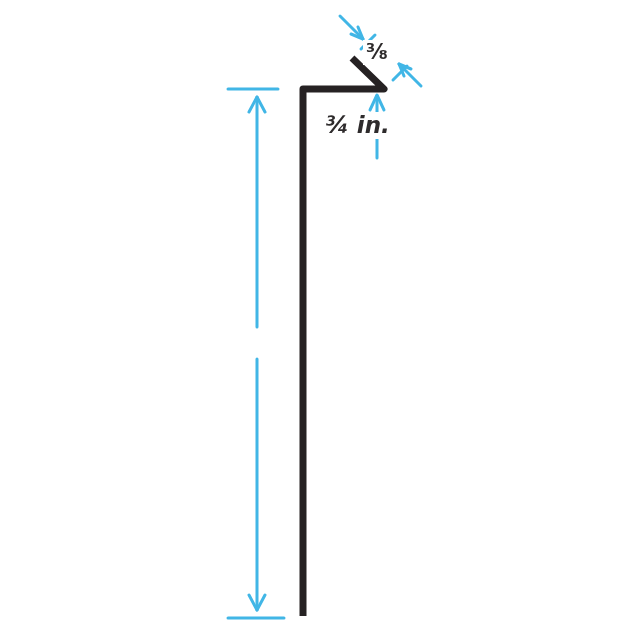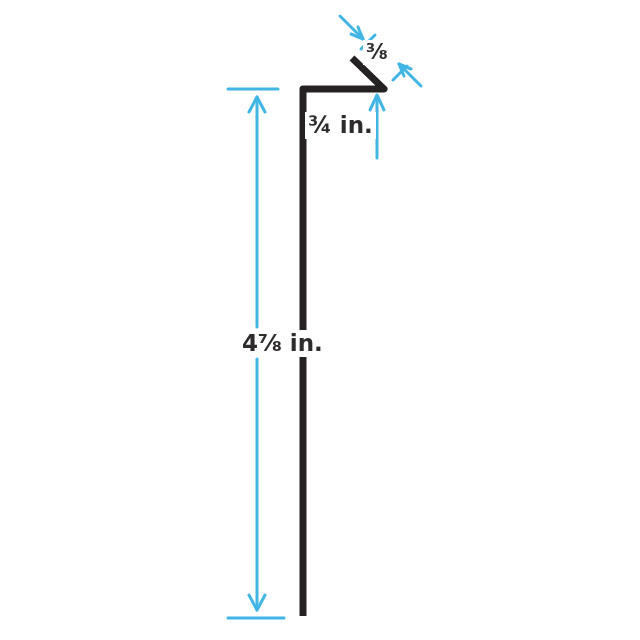--- a/index.html
+++ b/index.html
@@ -40,21 +40,21 @@
   .dim-label {
     position: absolute;
     color: #2e2b2c;
     font-weight: 700;
     line-height: 1;
     background: #ffffff;
     padding: 2px 3px;
     white-space: nowrap;
   }
   .label-leg    { left: 239px; top: 330px; font-size: 23px; }
-  .label-flange { left: 305px; top: 112px; font-size: 23px; }
+  .label-flange { left: 322px; top: 112px; font-size: 23px; font-style: italic; }
   .label-hem    { left: 363px; top: 40px;  font-size: 21px; }
 </style>
 </head>
 <body>
 
 <div class="canvas">
 
   <svg width="640" height="640" viewBox="0 0 640 640">
 
     <g>
@@ -78,19 +78,18 @@
     <g>
       <line class="dim" x1="361" y1="49" x2="375" y2="35"></line>
       <line class="dim" x1="393" y1="80" x2="407" y2="66"></line>
       <line class="dim" x1="340" y1="16" x2="363" y2="39"></line>
       <polyline class="dim" points="358,27 363,39 351,34"></polyline>
       <line class="dim" x1="421" y1="86" x2="399" y2="64"></line>
       <polyline class="dim" points="404,76 399,64 411,69"></polyline>
     </g>
   </svg>
 
-  <div class="dim-label label-leg">4⅞ in.</div>
 
   <div class="dim-label label-flange">¾ in.</div>
 
   <div class="dim-label label-hem">⅜</div>
 
 </div>
 
 </body></html>

